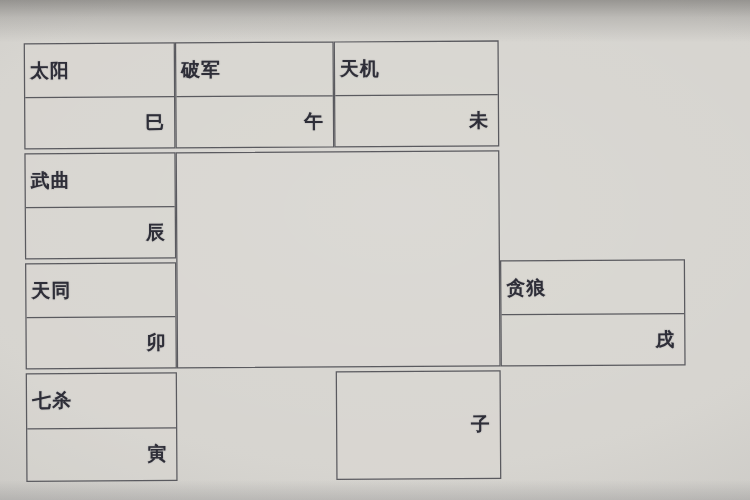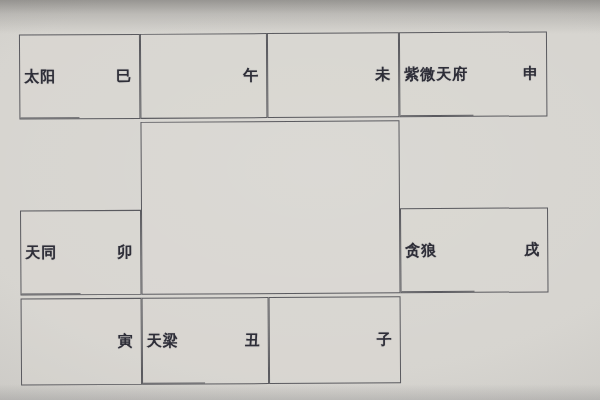--- a/index.html
+++ b/index.html
@@ -29,21 +29,21 @@
     display:grid;
     grid-template-columns:121px 127px 132px 148px;
     grid-template-rows:85px 85px 85px 87px;
     row-gap:3px;column-gap:0;
     transform:rotate(-0.35deg);
     color:var(--text);
   }
   .palace{
     border:1px solid var(--grid-line);
     box-sizing:border-box;
-    display:flex;
+    display:flex;flex-direction:column;
     background:rgba(220,218,213,0.35);
   }
   .star-row{
     flex:1.05;display:flex;align-items:center;
     padding-left:4px;
     border-bottom:1px solid var(--grid-line);
     font-size:15px;font-weight:600;letter-spacing:1px;
     text-shadow:0 0 1px rgba(46,46,60,0.45);
   }
   .branch-row{
@@ -74,53 +74,52 @@
 <div class="photo-surface"></div>
 
 <div class="chart">
 
   <div class="palace p-r1c1">
     <div class="star-row">太阳</div>
     <div class="branch-row">巳</div>
   </div>
 
   <div class="palace p-r1c2">
+    <div class="star-row">破军</div>
     <div class="branch-row">午</div>
   </div>
 
   <div class="palace p-r1c3">
+    <div class="star-row">天机</div>
     <div class="branch-row">未</div>
   </div>
 
-  <div class="palace p-r1c4">
-    <div class="star-row">紫微天府</div>
-    <div class="branch-row">申</div>
+
+  <div class="palace p-r2c1">
+    <div class="star-row">武曲</div>
+    <div class="branch-row">辰</div>
   </div>
-
 
   <div class="center-cell"></div>
 
 
   <div class="palace p-r3c1">
     <div class="star-row">天同</div>
     <div class="branch-row">卯</div>
   </div>
 
   <div class="palace p-r3c4">
     <div class="star-row">贪狼</div>
     <div class="branch-row">戌</div>
   </div>
 
   <div class="palace p-r4c1">
+    <div class="star-row">七杀</div>
     <div class="branch-row">寅</div>
   </div>
 
-  <div class="palace p-r4c2">
-    <div class="star-row">天梁</div>
-    <div class="branch-row">丑</div>
-  </div>
 
   <div class="palace p-r4c3">
     <div class="branch-row">子</div>
   </div>
 
 
 </div>
 
 </body></html>

